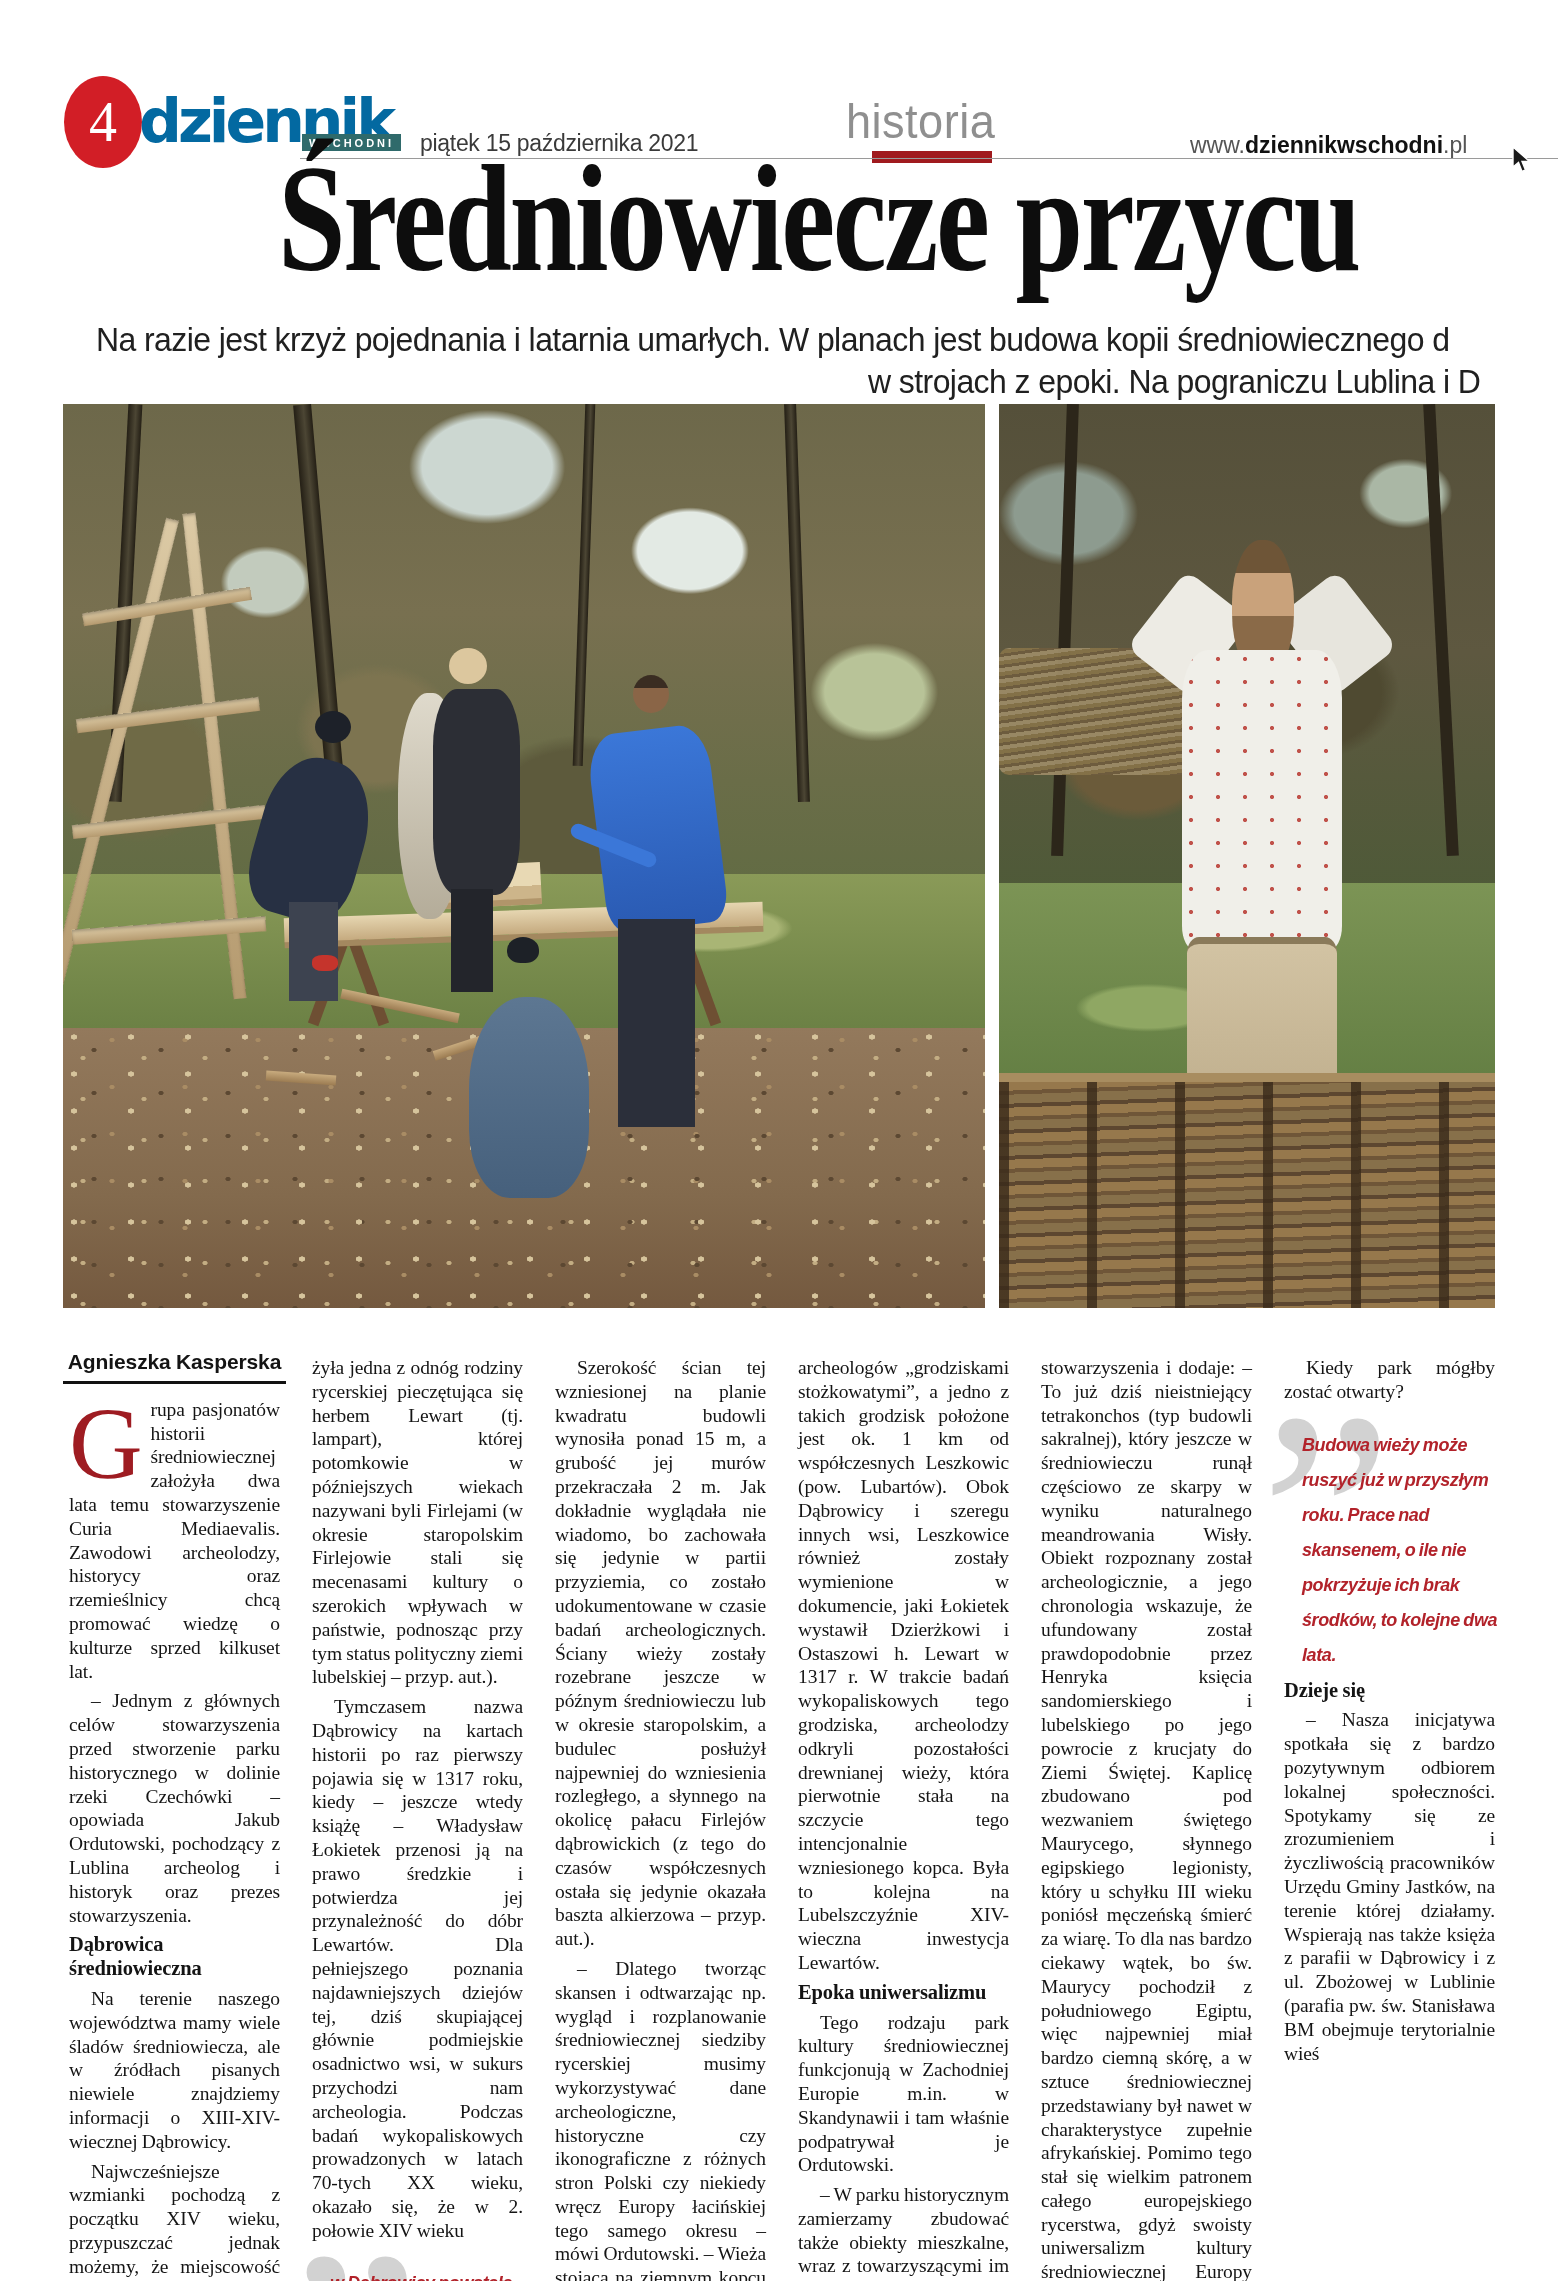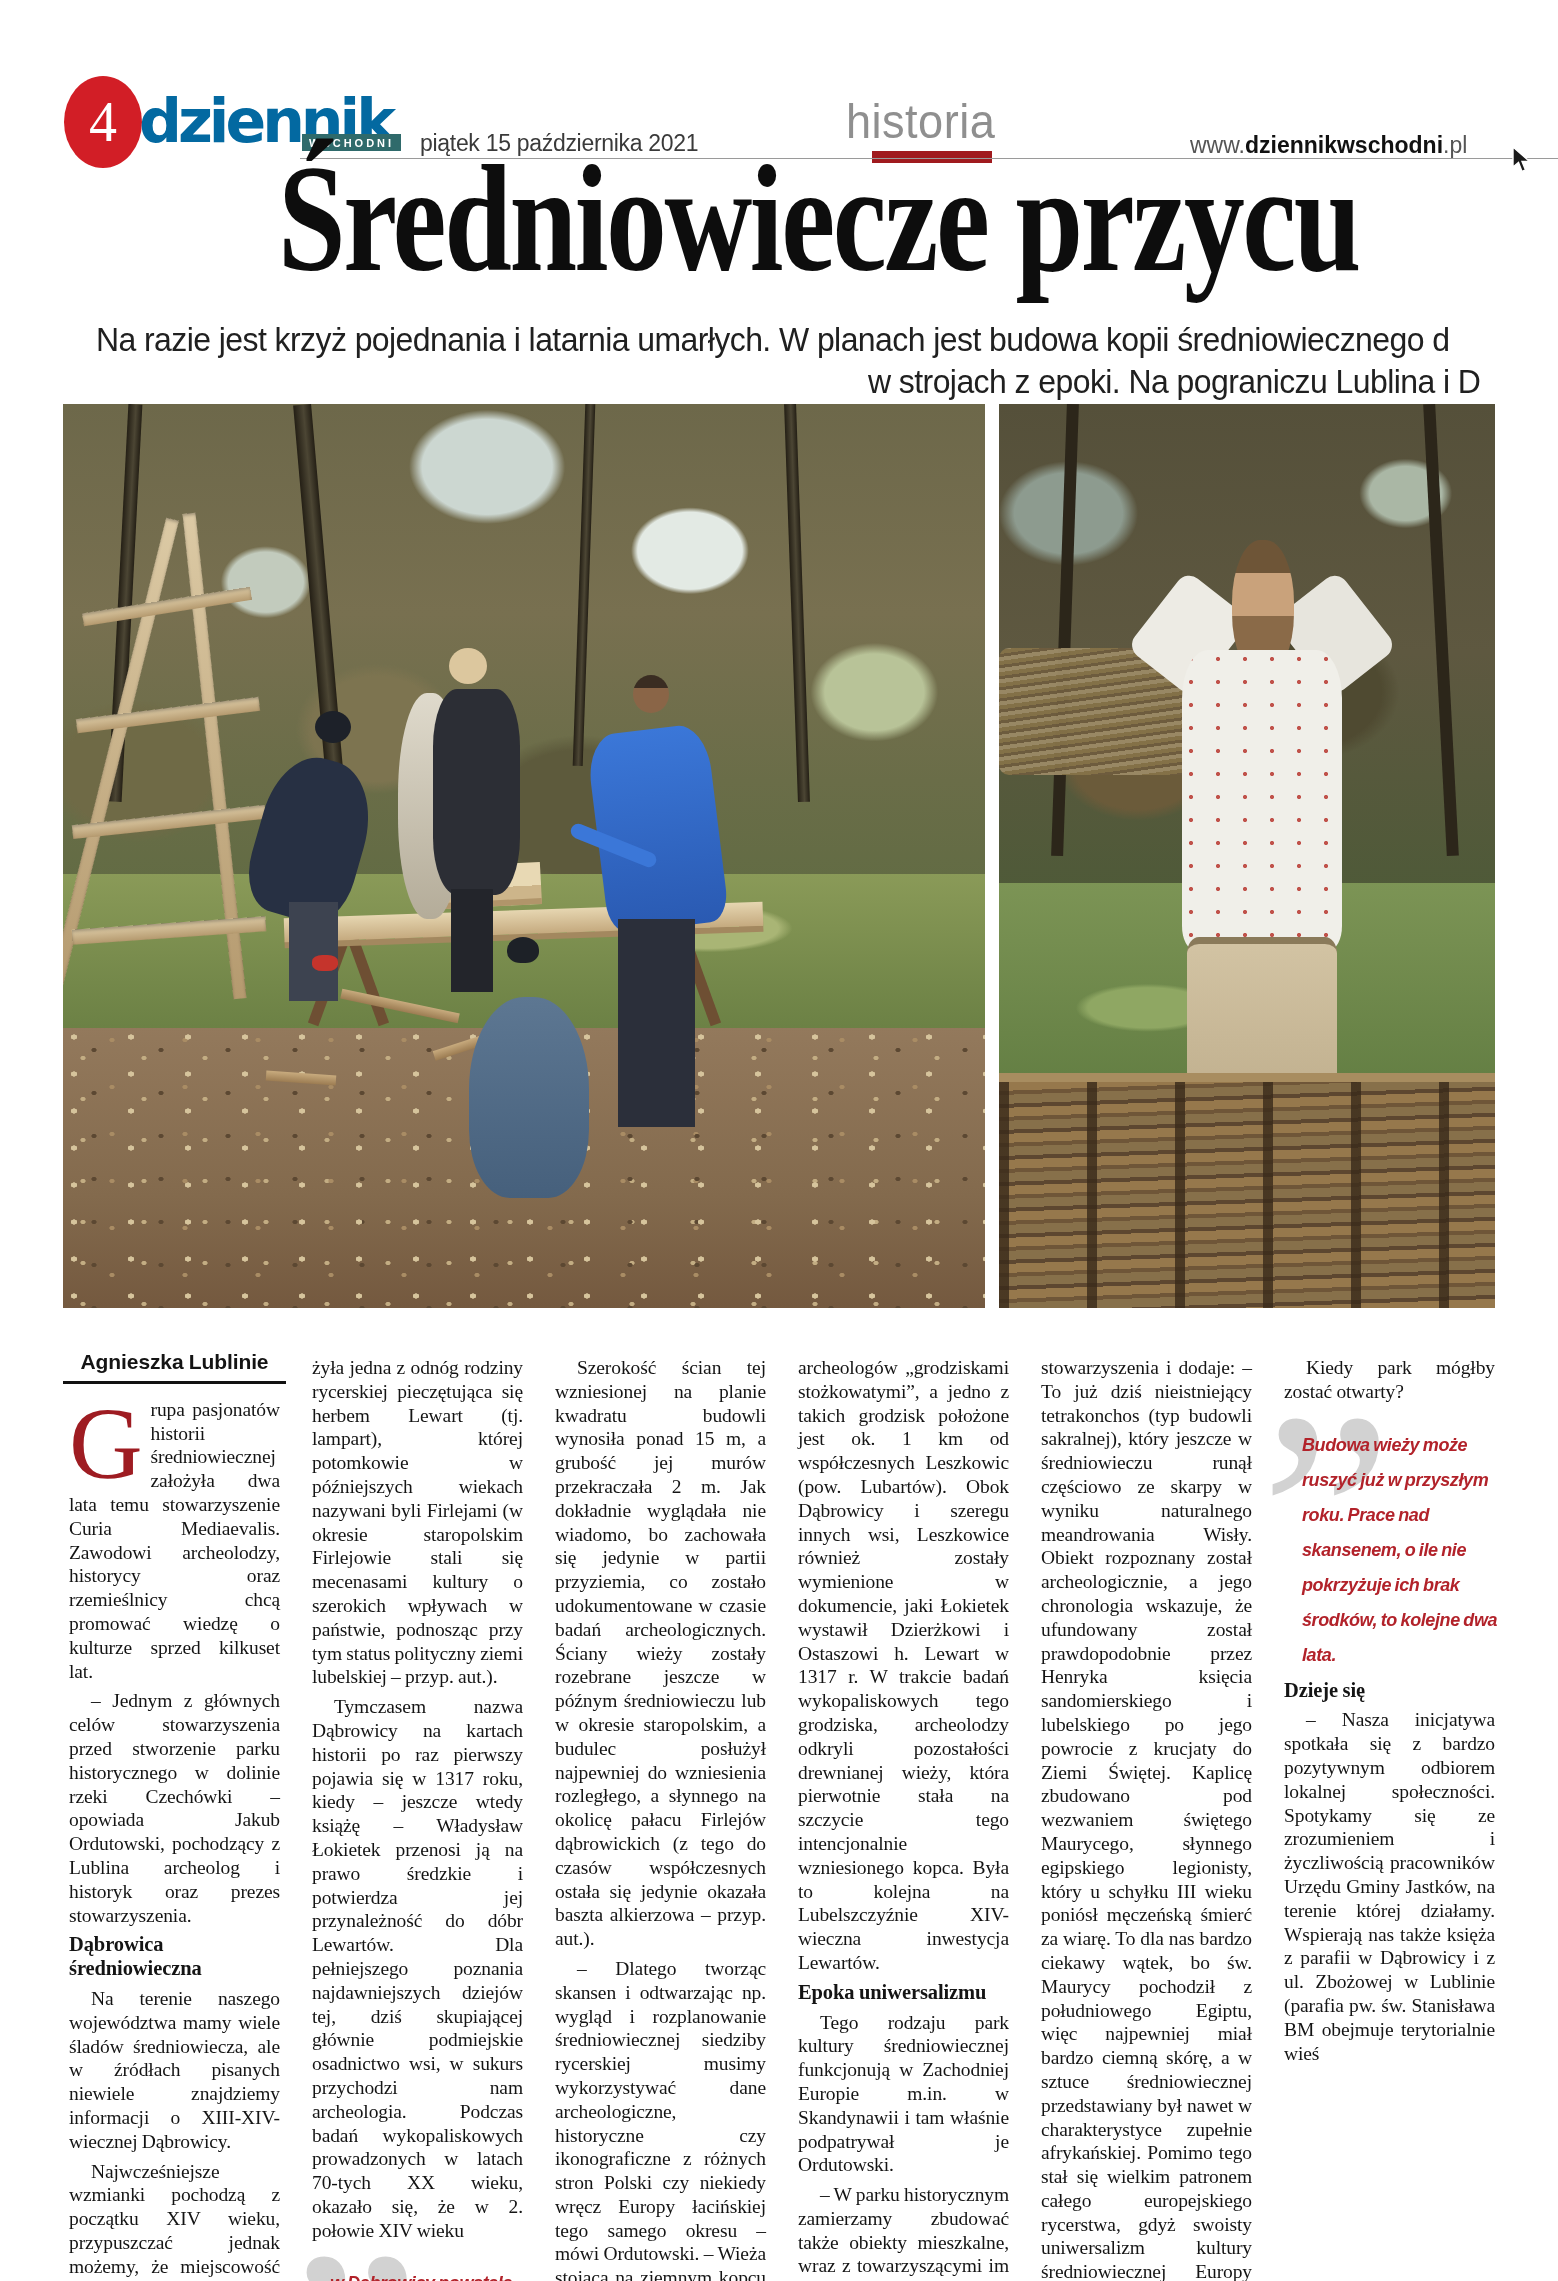--- a/index.html
+++ b/index.html
@@ -252,21 +252,21 @@
       <div class="arm-l"></div>
       <div class="arm-r"></div>
       <div class="head"></div>
       <div class="torso"></div>
       <div class="shorts"></div>
     </div>
     <div class="pr-fence"></div>
   </div>
 
   <div class="col c1">
-    <div class="byline">Agnieszka Lublinie</div>
+    <div class="byline">Agnieszka Kasperska</div>
     <p><span class="dropcap">G</span><span>rupa pasjonatów historii średniowiecznej założyła dwa lata temu stowarzyszenie Curia Mediaevalis. Zawodowi archeolodzy, historycy oraz rzemieślnicy chcą promować wiedzę o kulturze sprzed kilkuset lat.</span></p>
     <p class="indent">– Jednym z głównych celów stowarzyszenia przed stworzenie parku historycznego w dolinie rzeki Czechówki – opowiada Jakub Ordutowski, pochodzący z Lublina archeolog i historyk oraz prezes stowarzyszenia.</p>
     <p class="subhead">Dąbrowica średniowieczna</p>
     <p class="indent">Na terenie naszego województwa mamy wiele śladów średniowiecza, ale w źródłach pisanych niewiele znajdziemy informacji o XIII-XIV-wiecznej Dąbrowicy.</p>
     <p class="indent">Najwcześniejsze wzmianki pochodzą z początku XIV wieku, przypuszczać jednak możemy, że miejscowość ta istniała już w wieku XII--tym. Wskazywać na to może zapis w Liber Beneficiorum Długosza, informujący nas, że dziesięcinę z Dąbrowicy pobierać miał powstały przed 1198 r. archidiakonat lubelski. W Dąbrowicy swoje gniazdo rodowe zało-</p>
   </div>
 
   <div class="col c2">
     <p>żyła jedna z odnóg rodziny rycerskiej pieczętująca się herbem Lewart (tj. lampart), której potomkowie w późniejszych wiekach nazywani byli Firlejami (w okresie staropolskim Firlejowie stali się mecenasami kultury o szerokich wpływach w państwie, podnosząc przy tym status polityczny ziemi lubelskiej – przyp. aut.).</p>
     <p class="indent">Tymczasem nazwa Dąbrowicy na kartach historii po raz pierwszy pojawia się w 1317 roku, kiedy – jeszcze wtedy książę – Władysław Łokietek przenosi ją na prawo średzkie i potwierdza jej przynależność do dóbr Lewartów. Dla pełniejszego poznania najdawniejszych dziejów tej, dziś skupiającej głównie podmiejskie osadnictwo wsi, w sukurs przychodzi nam archeologia. Podczas badań wykopaliskowych prowadzonych w latach 70-tych XX wieku, okazało się, że w 2. połowie XIV wieku</p>

